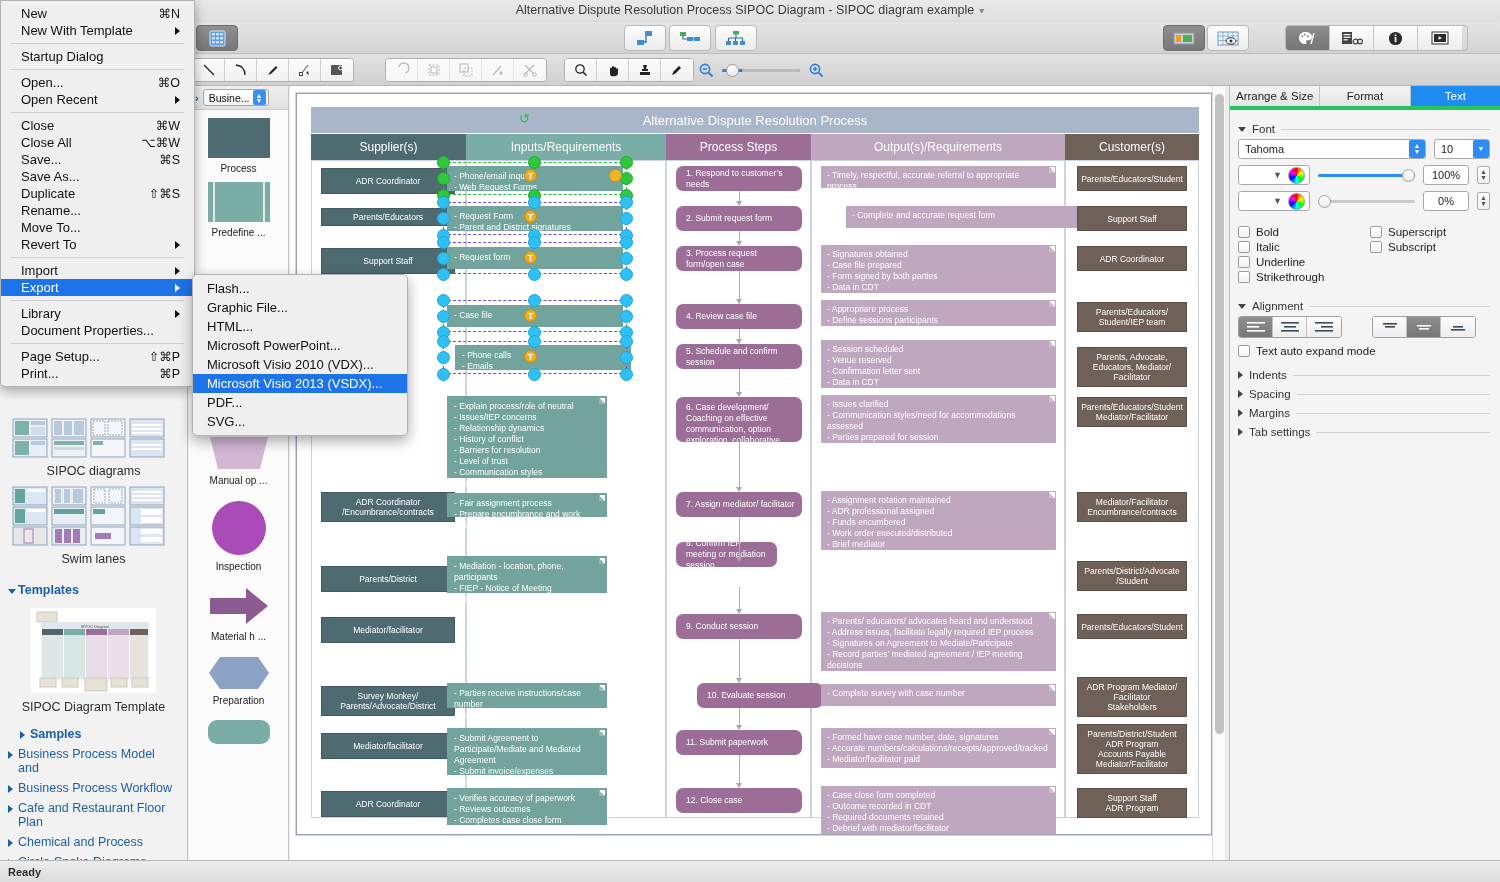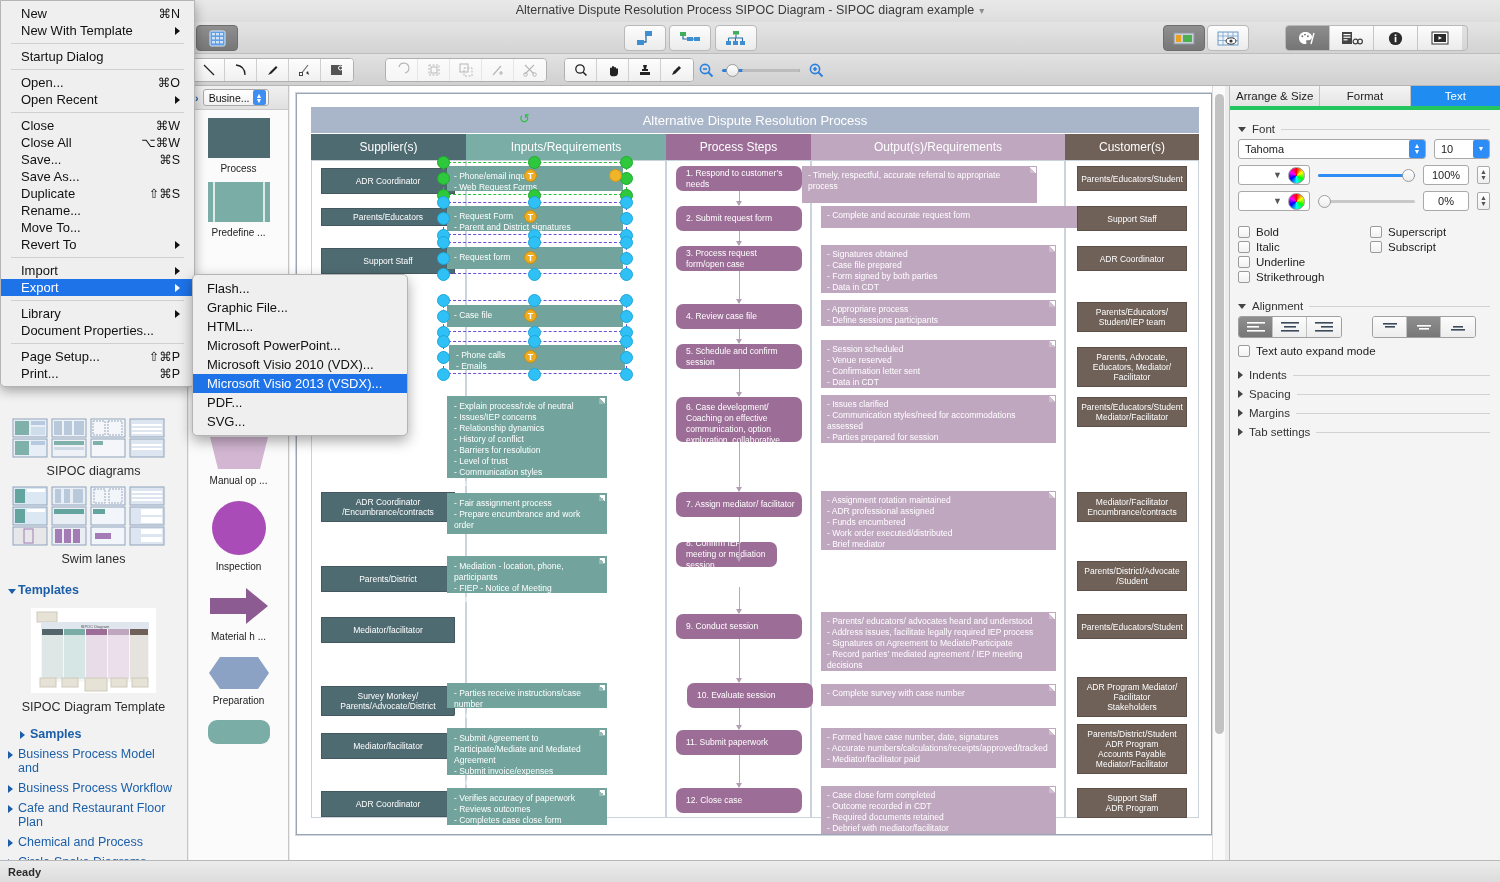--- a/index.html
+++ b/index.html
@@ -720,36 +720,36 @@
       <div class="node inp" style="left:150px;top:112px;width:176px;height:25px">
         <div>- Request Form</div>
         <div>- Parent and District signatures</div>
       </div>
       <div class="node inp" style="left:150px;top:153px;width:176px;height:22px">
         <div>- Request form</div>
       </div>
       <div class="node inp" style="left:150px;top:211px;width:176px;height:22px">
         <div>- Case file</div>
       </div>
-      <div class="node inp" style="left:152px;top:251px;width:176px;height:25px">
+      <div class="node inp" style="left:158px;top:251px;width:176px;height:25px">
         <div>- Phone calls</div>
         <div>- Emails</div>
       </div>
       <div class="node inp" style="left:150px;top:302px;width:160px;height:82px">
         <div class="dogear"></div>
         <div>- Explain process/role of neutral</div>
         <div>- Issues/IEP concerns</div>
         <div>- Relationship dynamics</div>
         <div>- History of conflict</div>
         <div>- Barriers for resolution</div>
         <div>- Level of trust</div>
         <div>- Communication styles</div>
         <div>- Parties’ questions</div>
       </div>
-      <div class="node inp" style="left:150px;top:399px;width:160px;height:41px">
+      <div class="node inp" style="left:150px;top:399px;width:160px;height:24px">
         <div class="dogear"></div>
         <div>- Fair assignment process</div>
         <div>- Prepare encumbrance and work order</div>
       </div>
       <div class="node inp" style="left:150px;top:462px;width:160px;height:37px">
         <div class="dogear"></div>
         <div>- Mediation - location, phone, participants</div>
         <div>- FIEP - Notice of Meeting</div>
         <div>- Time commitment</div>
       </div>
@@ -832,41 +832,41 @@
       <div class="node proc" style="left:379px;top:72px;width:126px;height:25px">1. Respond to customer’s needs</div>
       <div class="node proc" style="left:379px;top:112px;width:126px;height:25px">2. Submit request form</div>
       <div class="node proc" style="left:379px;top:152px;width:126px;height:25px">3. Process request form/open case</div>
       <div class="node proc" style="left:379px;top:210px;width:126px;height:25px">4. Review case file</div>
       <div class="node proc" style="left:379px;top:250px;width:126px;height:25px">5. Schedule and confirm session</div>
       <div class="node proc" style="left:379px;top:303px;width:126px;height:45px;white-space:pre-line;align-items:flex-start;padding-top:5px;line-height:11px">6. Case development/
 Coaching on effective communication, option exploration, collaborative problem solving</div>
       <div class="node proc" style="left:379px;top:398px;width:126px;height:25px">7. Assign mediator/ facilitator</div>
       <div class="node proc" style="left:379px;top:448px;width:101px;height:25px">8. Confirm IEP meeting or mediation session</div>
       <div class="node proc" style="left:379px;top:520px;width:126px;height:25px">9. Conduct session</div>
-      <div class="node proc" style="left:390px;top:589px;width:126px;height:25px">10. Evaluate session</div>
+      <div class="node proc" style="left:400px;top:589px;width:126px;height:25px">10. Evaluate session</div>
       <div class="node proc" style="left:379px;top:636px;width:126px;height:25px">11. Submit paperwork</div>
       <div class="node proc" style="left:379px;top:694px;width:126px;height:25px">12. Close case</div>
 
       <div class="arrow" style="left:442px;top:97px;height:14px"></div>
       <div class="arrow" style="left:442px;top:137px;height:14px"></div>
       <div class="arrow" style="left:442px;top:177px;height:32px"></div>
       <div class="arrow" style="left:442px;top:235px;height:14px"></div>
       <div class="arrow" style="left:442px;top:275px;height:27px"></div>
       <div class="arrow" style="left:442px;top:348px;height:49px"></div>
       <div class="arrow" style="left:442px;top:423px;height:44px"></div>
       <div class="arrow" style="left:442px;top:493px;height:26px"></div>
       <div class="arrow" style="left:442px;top:545px;height:43px"></div>
       <div class="arrow" style="left:442px;top:614px;height:21px"></div>
       <div class="arrow" style="left:442px;top:661px;height:32px"></div>
 
-      <div class="node outp" style="left:505px;top:72px;width:235px;height:37px">
+      <div class="node outp" style="left:524px;top:72px;width:235px;height:22px">
         <div class="dogear"></div>
         <div>- Timely, respectful, accurate referral to appropriate process</div>
       </div>
-      <div class="node outp" style="left:524px;top:112px;width:284px;height:22px">
+      <div class="node outp" style="left:549px;top:112px;width:284px;height:22px">
         <div class="dogear"></div>
         <div>- Complete and accurate request form</div>
       </div>
       <div class="node outp" style="left:524px;top:151px;width:235px;height:48px">
         <div class="dogear"></div>
         <div>- Signatures obtained</div>
         <div>- Case file prepared</div>
         <div>- Form signed by both parties</div>
         <div>- Data in CDT</div>
       </div>

